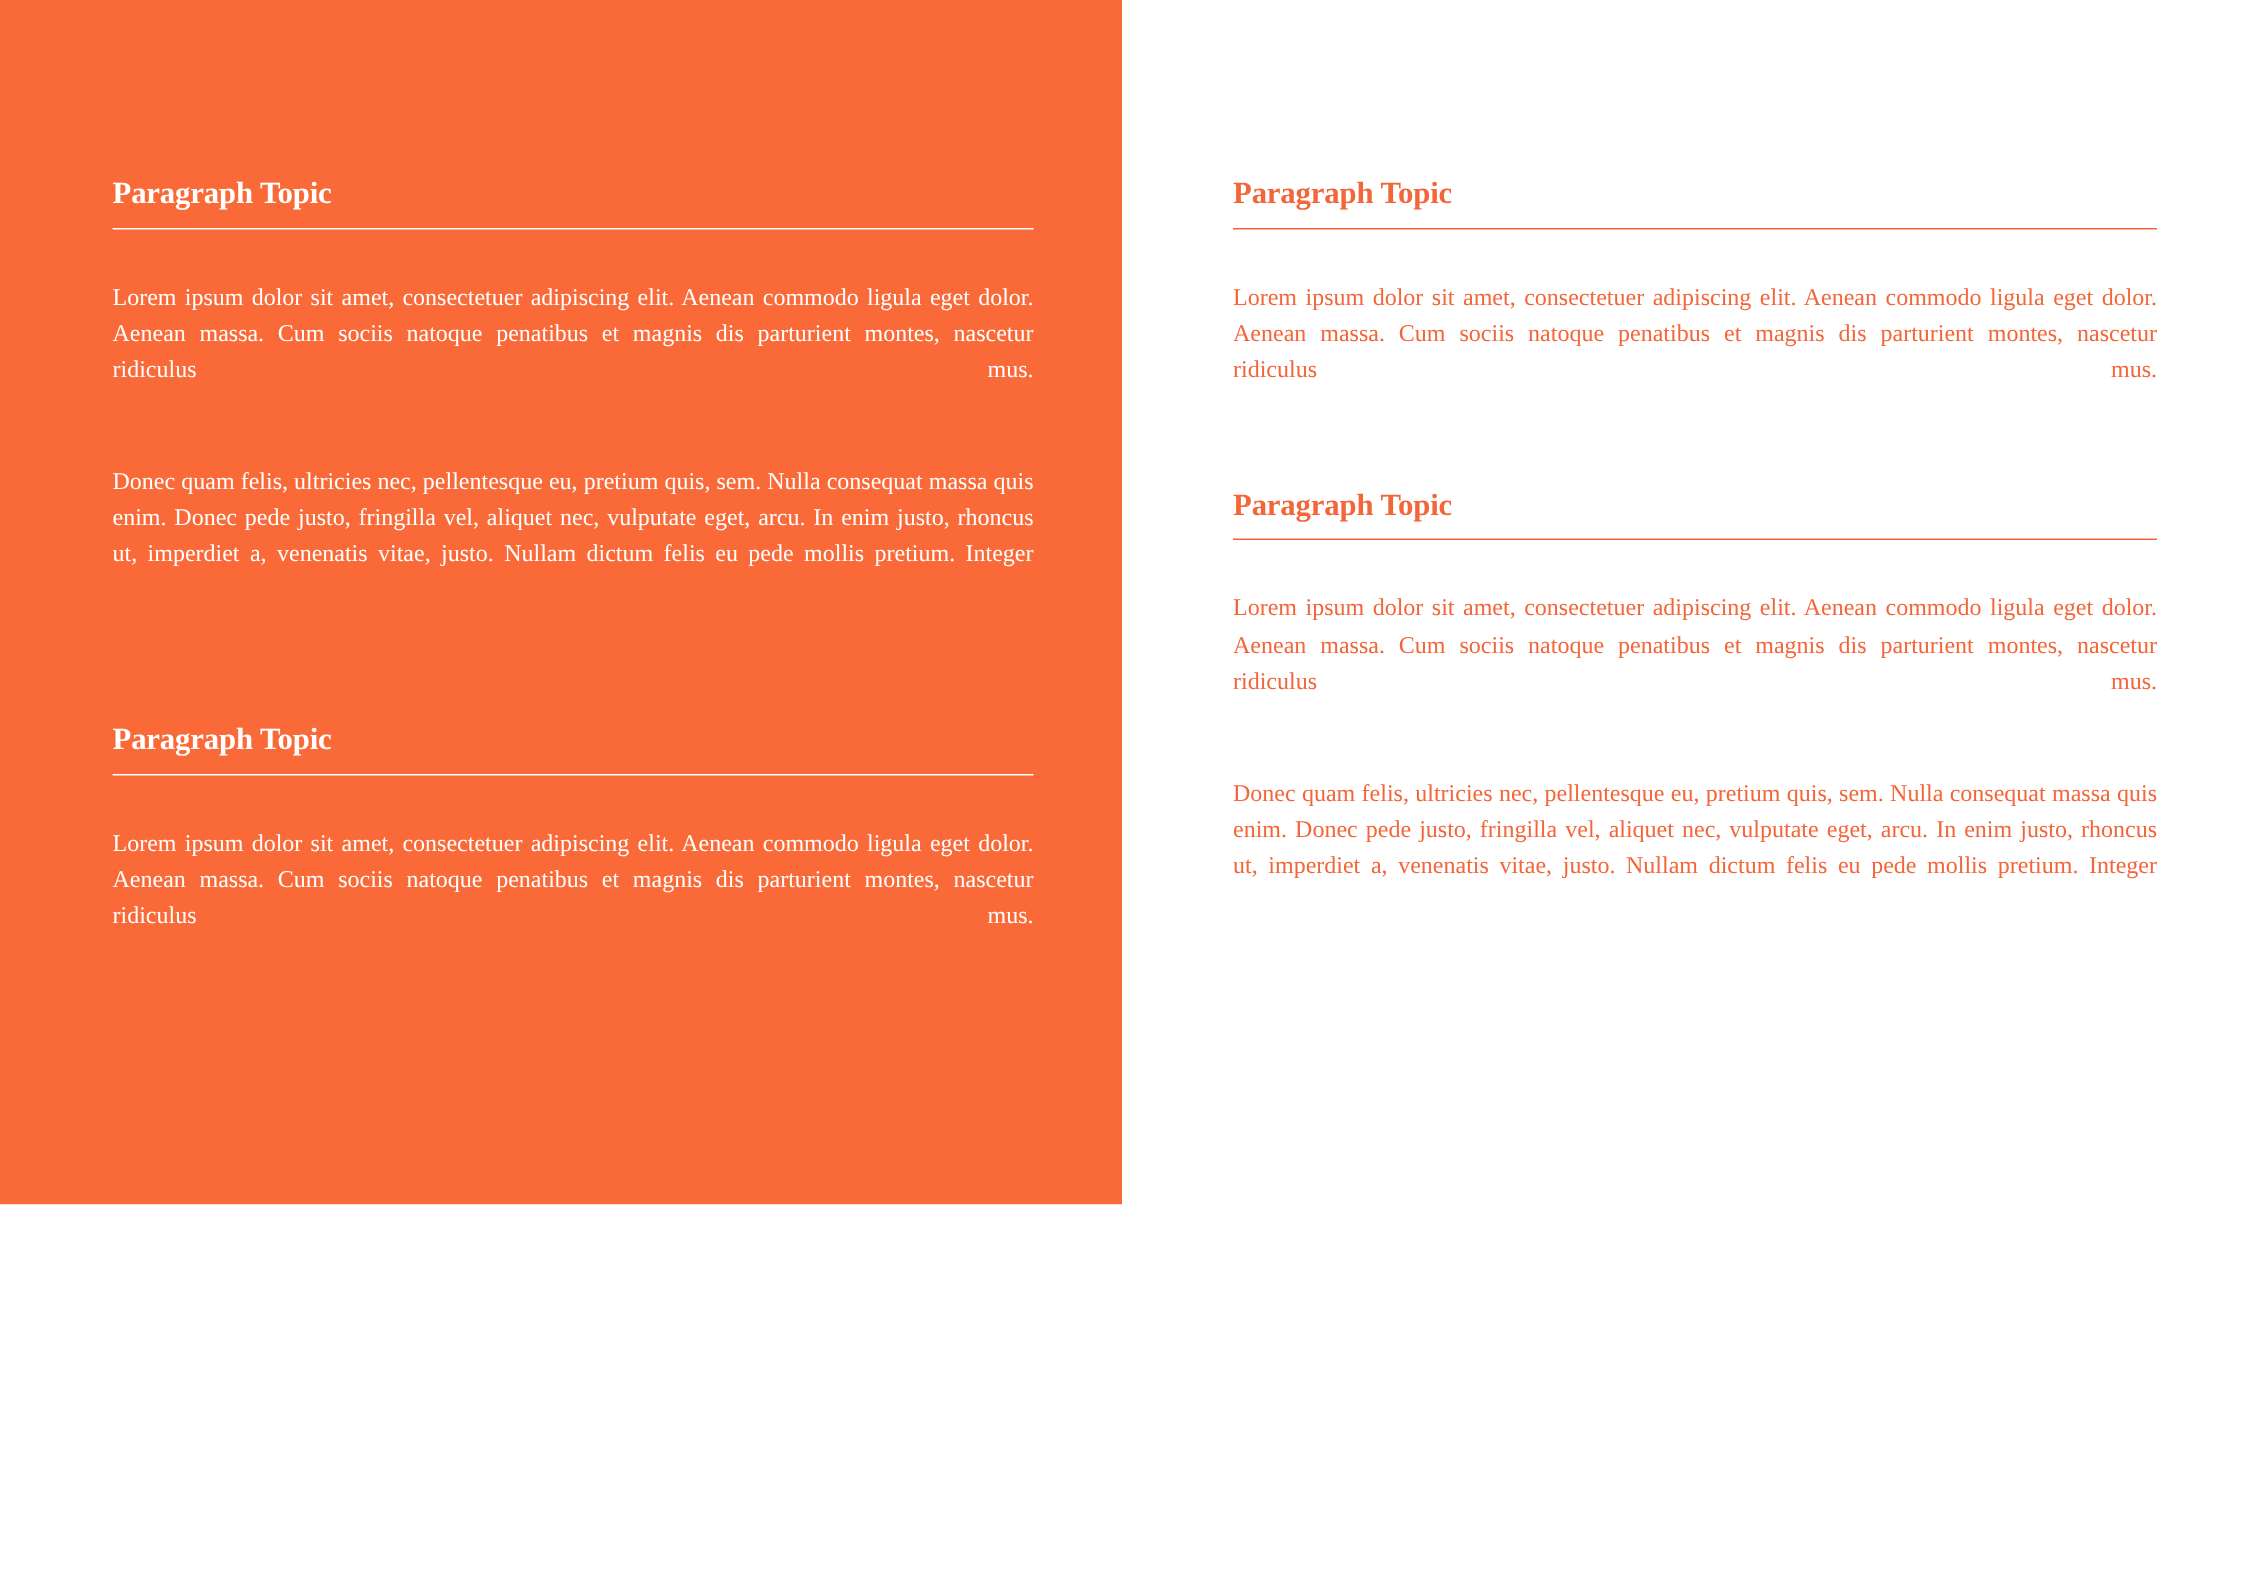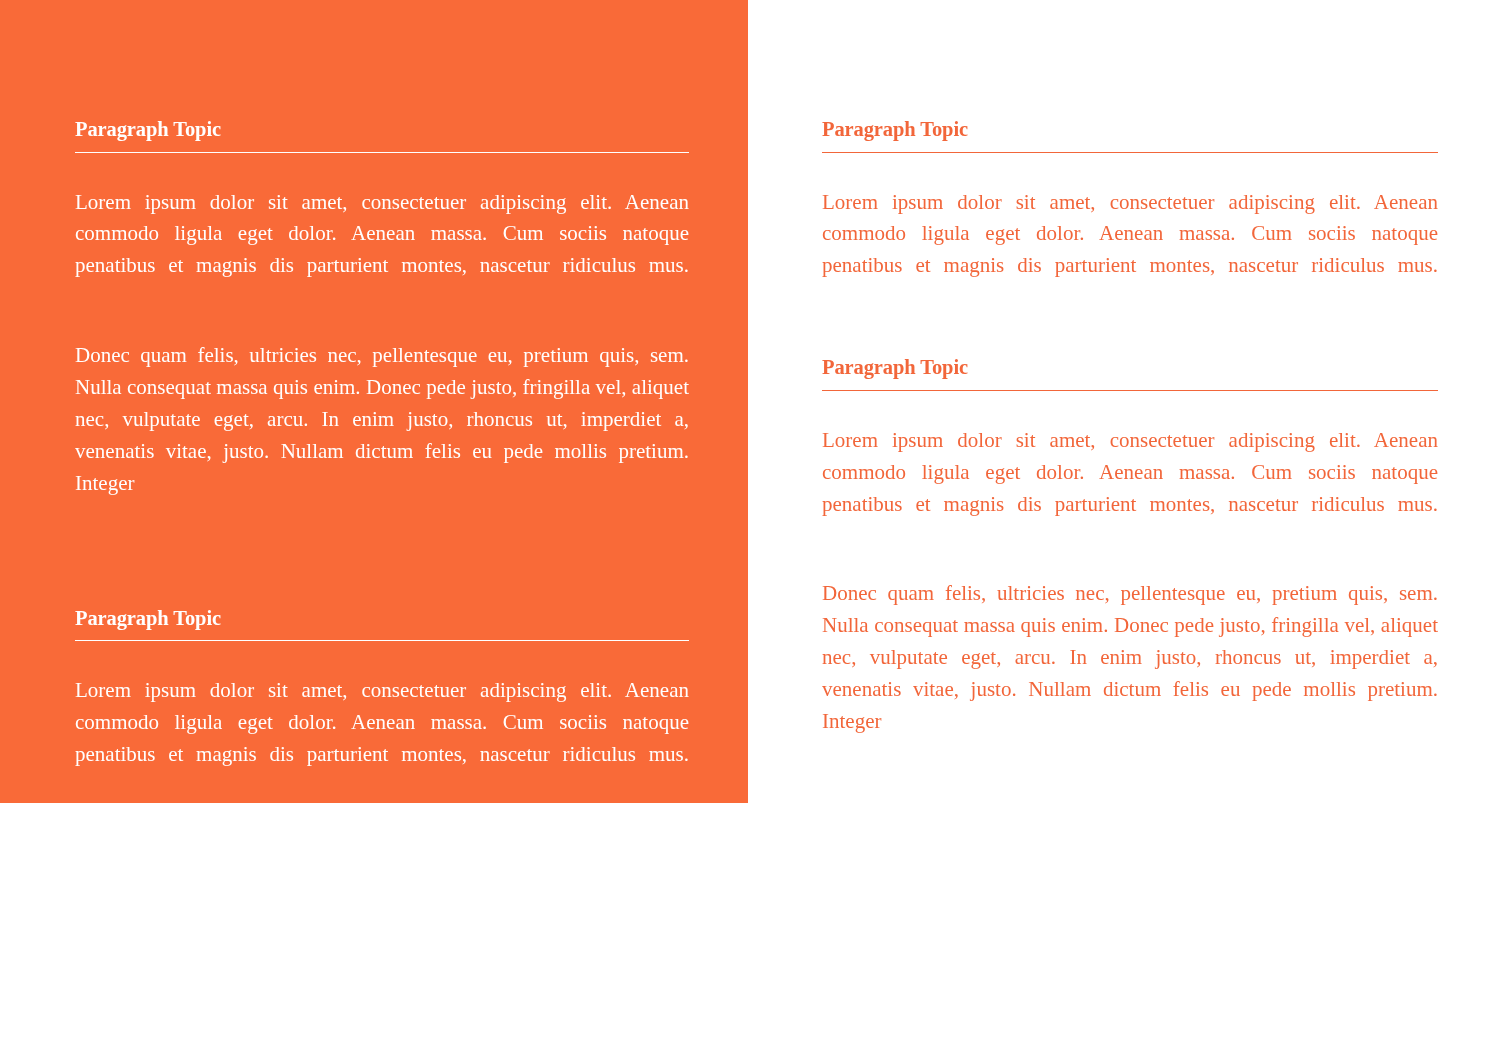--- a/index.html
+++ b/index.html
@@ -67,21 +67,21 @@
   .rule {
     height: 1px;
     width: 100%;
     border: 0;
     margin: 0 0 34px 0;
     padding: 0;
   }
 
   .body-text {
     font-family: "Liberation Serif", serif;
-    font-size: 21px;
+    font-size: 16px;
     line-height: 1.52;
     text-align: justify;
     text-justify: inter-word;
     margin: 0;
     font-weight: normal;
   }
 
   
   .body-text::after {
     content: "";

